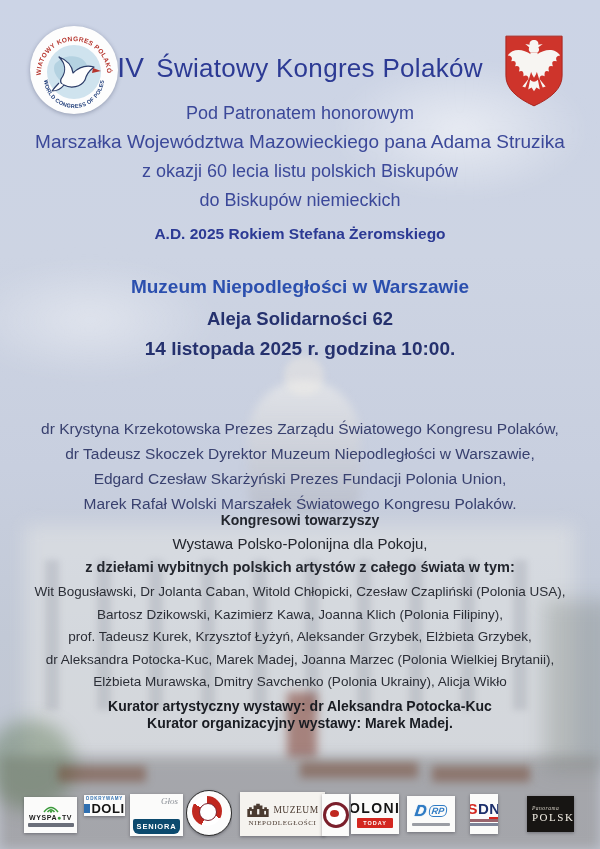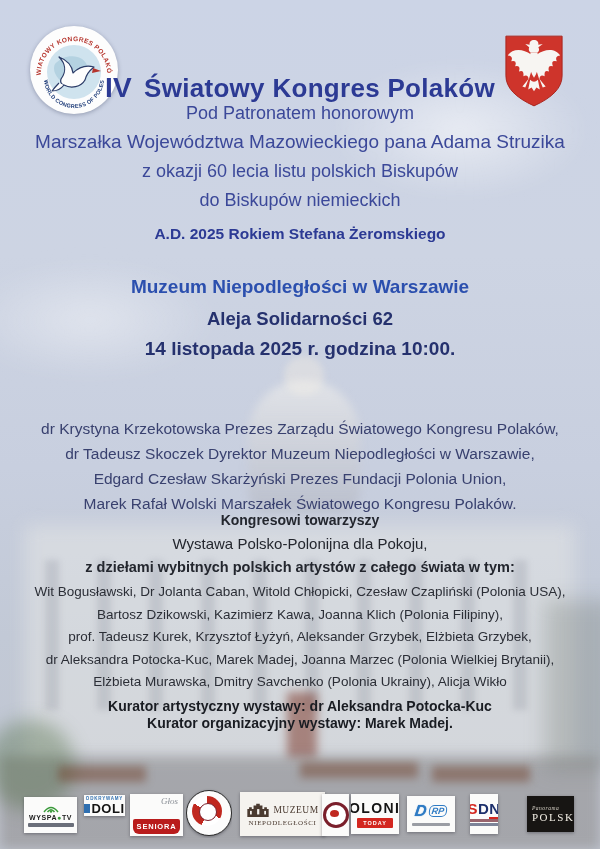--- a/index.html
+++ b/index.html
@@ -26,21 +26,21 @@
   .bg-door{left:287px;top:692px;width:30px;height:66px;background:rgba(120,45,30,.5);filter:blur(5px);}
   .bg-ground{left:0;top:756px;width:600px;height:93px;background:rgba(120,116,110,.38);filter:blur(6px);}
   .bg-bush{left:-15px;top:720px;width:90px;height:90px;border-radius:50%;
     background:rgba(70,100,55,.35);filter:blur(9px);}
   .bg-bench{position:absolute;height:16px;background:rgba(110,60,35,.45);filter:blur(4px);}
   .bg-tree-r{left:545px;top:600px;width:70px;height:170px;background:rgba(105,110,102,.28);filter:blur(10px);}
 
   
   .line{position:absolute;left:0;width:100%;text-align:center;line-height:1.15;}
 
-  .title{top:52px;font-size:26px;font-weight:bold;color:#2c3a94;letter-spacing:.3px;margin-top:20px;}
+  .title{top:52px;font-size:26px;font-weight:normal;color:#2c3a94;letter-spacing:.3px;}
   .title .num{font-size:28px;margin-right:12px;}
   .pat0{top:103px;font-size:18px;color:#3b4899;}
   .pat1{top:131px;font-size:19px;color:#3b4899;}
   .pat2{top:161px;font-size:18px;color:#3b4899;}
   .pat3{top:190px;font-size:18px;color:#3b4899;}
   .adline{top:225px;font-size:15.5px;font-weight:bold;color:#2c3a94;}
   .venue-name{top:276px;font-size:19px;font-weight:bold;color:#2b4fae;}
   .venue-addr{top:308px;font-size:18.5px;font-weight:bold;color:#25316e;}
   .venue-date{top:338px;font-size:19px;font-weight:bold;color:#25316e;}
   .invite-h{top:391px;font-size:17px;font-weight:bold;color:#2c3a94;}
@@ -65,21 +65,21 @@
 
   .wyspa{left:24px;top:9px;width:53px;height:36px;}
   .wyspa-txt{font-size:7px;font-weight:bold;color:#1c1c1c;letter-spacing:.6px;margin-top:1px;}
   .wyspa-dot{color:#3a9a3a;}
   .doli{left:84px;top:7px;width:41px;height:21px;}
   .doli-top{font-size:4.5px;font-weight:bold;color:#2f6fb0;letter-spacing:.8px;}
   .doli-main{font-size:13px;font-weight:900;color:#141414;letter-spacing:.5px;display:flex;align-items:center;gap:1px;}
   .doli-ico{display:inline-block;width:6px;height:9px;background:#2f6fb0;}
   .seniora{left:130px;top:6px;width:53px;height:42px;}
   .glos-script{font-family:"Liberation Serif",serif;font-style:italic;color:#8a8f96;font-size:9px;line-height:8px;align-self:flex-end;margin-right:5px;}
-  .seniora-box{background:#b91c1c;color:#fff;font-size:7.5px;font-weight:bold;letter-spacing:.8px;
+  .seniora-box{background:#0c4a6e;color:#fff;font-size:7.5px;font-weight:bold;letter-spacing:.8px;
     border-radius:2px 2px 6px 6px;padding:3px 4px;margin-top:14px;}
   .badge-card{left:186px;top:0;width:46px;height:50px;background:transparent;box-shadow:none;}
   .badge{width:44px;height:44px;border-radius:50%;background:#fcfcfc;border:1.5px solid #2a2a2a;
     box-shadow:0 1px 3px rgba(30,30,40,.4);position:relative;}
   .badge::before{content:"";position:absolute;left:5px;top:5px;width:30px;height:30px;border-radius:50%;
     background:conic-gradient(#c0281f 0 120deg,#fff 120deg 200deg,#c0281f 200deg 300deg,#fff 300deg);}
   .badge::after{content:"";position:absolute;left:12px;top:12px;width:16px;height:16px;border-radius:50%;
     background:#fff;border:1px solid #7a1f2b;}
   .muzeum{left:240px;top:4px;width:85px;height:44px;background:#f5f3ef;}
   .muz-row{display:flex;align-items:center;gap:3px;}

